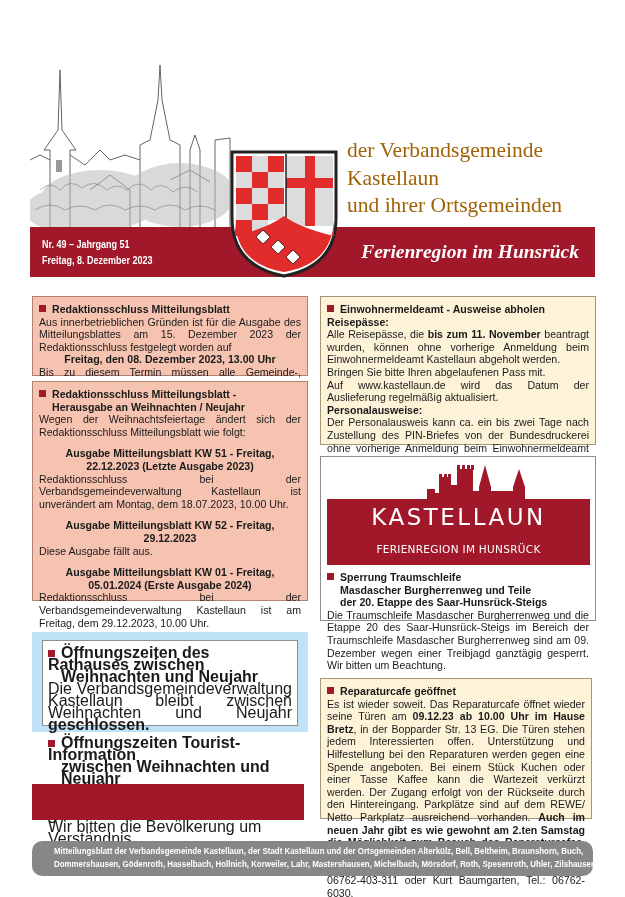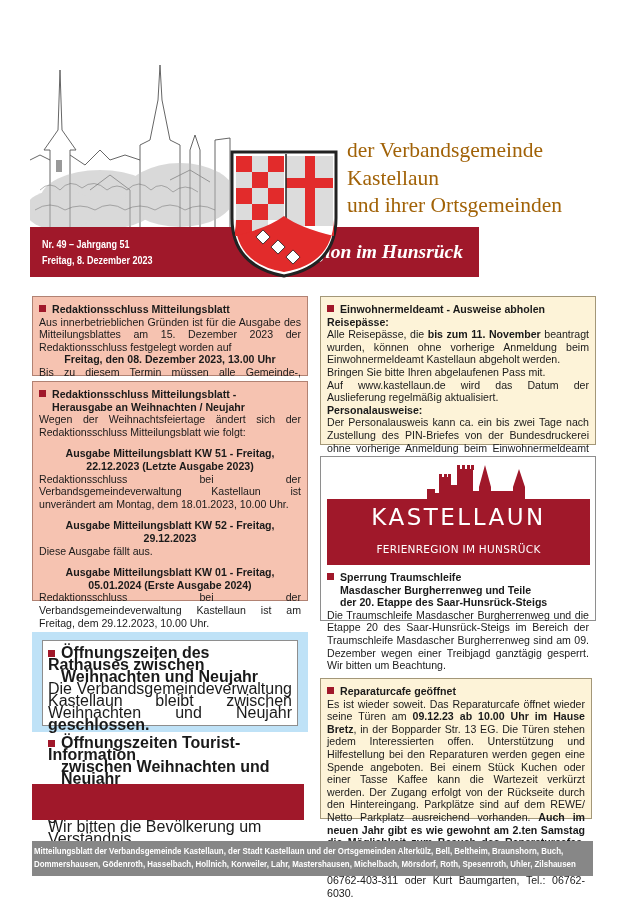--- a/index.html
+++ b/index.html
@@ -6,21 +6,21 @@
   html, body { width: 625px; height: 897px; background: #ffffff; overflow: hidden; }
   body { position: relative; font-family: "Liberation Sans", sans-serif; color: #1a1a1a; }
 
   
   .masthead { position: absolute; left: 0; top: 0; width: 625px; height: 280px; }
   .skyline { position: absolute; left: 30px; top: 60px; width: 220px; height: 170px; }
   .title { position: absolute; left: 174px; top: 68px; font-family: "Liberation Serif", serif; font-weight: bold; font-size: 50px; letter-spacing: -0.5px; line-height: 1; white-space: nowrap; }
   .title .t1 { color: #1a1a1a; }
   .title .t2 { color: #a0182a; }
   .subtitle { position: absolute; left: 347px; top: 137px; font-family: "Liberation Serif", serif; font-weight: normal; font-size: 21.5px; line-height: 27.5px; color: #a16207; white-space: nowrap; }
-  .band { position: absolute; left: 30px; top: 227px; width: 449px; height: 50px; background: #a0182a; }
+  .band { position: absolute; left: 30px; top: 227px; width: 565px; height: 50px; background: #a0182a; }
   .band .issue { position: absolute; left: 12px; top: 10px; color: #fff; font-family: "Liberation Sans", sans-serif; font-weight: bold; font-size: 10px; line-height: 16px; transform: scaleX(0.9); transform-origin: left; white-space: nowrap; }
   .band .slogan { position: absolute; right: 16px; top: 14px; color: #fff; font-family: "Liberation Serif", serif; font-style: italic; font-weight: bold; font-size: 19.5px; white-space: nowrap; }
   .shield { position: absolute; left: 228px; top: 148px; width: 112px; height: 130px; }
 
   
   .box { position: absolute; font-size: 10.6px; line-height: 12.6px; }
   .box p { text-align: justify; }
   .box .head { font-weight: bold; display: block; }
   .box .head .sq { display: inline-block; width: 7px; height: 7px; background: #a0182a; margin-right: 6px; vertical-align: 1px; }
   .box .head .hl2 { display: block; padding-left: 13px; }
@@ -40,21 +40,21 @@
 
   #box4 { left: 320px; top: 296px; width: 276px; height: 149px; padding: 6px 6px 0 6px; }
   #box5 { left: 320px; top: 456px; width: 276px; height: 165px; padding: 6px 6px 0 6px; }
   .logo { position: relative; width: 263px; height: 102px; margin-bottom: 6px; }
   .logo svg { position: absolute; left: 0; top: 0; }
   .logo .k1 { position: absolute; left: 0; width: 263px; top: 48px; text-align: center; color: #fff; font-family: "DejaVu Sans", sans-serif; font-size: 23px; letter-spacing: 2.5px; font-weight: normal; }
   .logo .k2 { position: absolute; left: 0; width: 263px; top: 80px; text-align: center; color: #fff; font-family: "DejaVu Sans", sans-serif; font-size: 10.5px; letter-spacing: 0.3px; }
   #box6 { left: 320px; top: 678px; width: 272px; height: 141px; padding: 6px 6px 0 6px; }
 
   
-  .footer { position: absolute; left: 32px; top: 841px; width: 561px; height: 35px; background: #878787; color: #fff; font-family: "Liberation Sans", sans-serif; font-weight: bold; font-size: 9.2px; line-height: 13px; padding: 4px 2px; }
+  .footer { position: absolute; left: 32px; top: 841px; width: 561px; height: 35px; background: #878787; color: #fff; font-family: "Liberation Sans", sans-serif; font-weight: bold; font-size: 9.2px; line-height: 13px; padding: 4px 22px; border-radius: 10px; }
   .footer span { display: block; transform: scaleX(0.86); transform-origin: left; white-space: nowrap; }
 </style>
 </head>
 <body>
 
 <div class="masthead">
   <svg class="skyline" viewBox="0 0 220 170">
     <g fill="none" stroke="#555" stroke-width="0.9">
       <path d="M20 170 L20 90 L14 90 L28 70 L30 10 L32 70 L46 90 L40 90 L40 170"></path>
       <rect x="26" y="100" width="6" height="12" fill="#999" stroke="none"></rect>
@@ -129,21 +129,21 @@
   <p>Aus innerbetrieblichen Gründen ist für die Ausgabe des Mitteilungsblattes am 15. Dezember 2023 der Redaktionsschluss festgelegt worden auf</p>
   <p class="c">Freitag, den 08. Dezember 2023, 13.00 Uhr</p>
   <p>Bis zu diesem Termin müssen alle Gemeinde-, Vereins-, Kirchen- und Parteinachrichten ins CMS-Redaktionssystem eingestellt sein.</p>
 </div>
 
 <div class="box pink" id="box2">
   <span class="head"><span class="sq"></span><span>Redaktionsschluss Mitteilungsblatt -</span><span class="hl2">Herausgabe an Weihnachten / Neujahr</span></span>
   <p>Wegen der Weihnachtsfeiertage ändert sich der Redaktionsschluss Mitteilungsblatt wie folgt:</p>
   <div class="sp"></div>
   <p class="c">Ausgabe Mitteilungsblatt KW 51 - Freitag, 22.12.2023 (Letzte Ausgabe 2023)</p>
-  <p>Redaktionsschluss bei der Verbandsgemeindeverwaltung Kastellaun ist unverändert am Montag, dem 18.01.2023, 10.00 Uhr.</p>
+  <p>Redaktionsschluss bei der Verbandsgemeindeverwaltung Kastellaun ist unverändert am Montag, dem 18.07.2023, 10.00 Uhr.</p>
   <div class="sp"></div>
   <p class="c">Ausgabe Mitteilungsblatt KW 52 - Freitag, 29.12.2023</p>
   <p>Diese Ausgabe fällt aus.</p>
   <div class="sp"></div>
   <p class="c">Ausgabe Mitteilungsblatt KW 01 - Freitag, 05.01.2024 (Erste Ausgabe 2024)</p>
   <p>Redaktionsschluss bei der Verbandsgemeindeverwaltung Kastellaun ist am Freitag, dem 29.12.2023, 10.00 Uhr.</p>
   <div class="sp"></div>
   <p>Bis zu diesen Terminen müssen alle Texte ins CMS-Redaktionssystem eingestellt sein.</p>
 </div>
 

